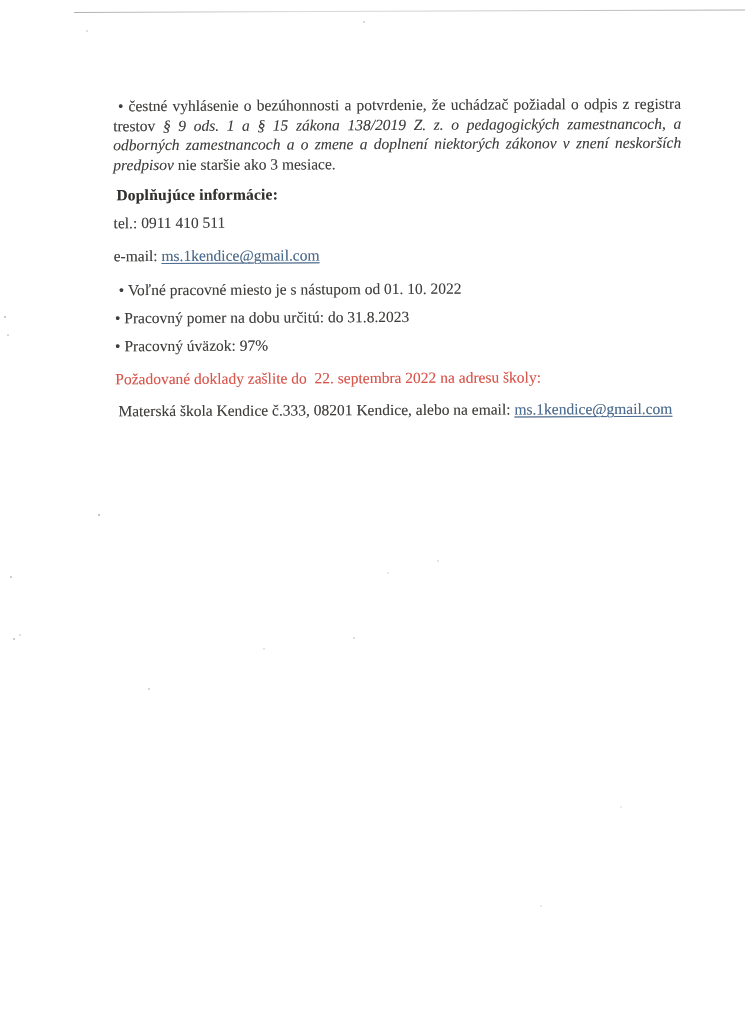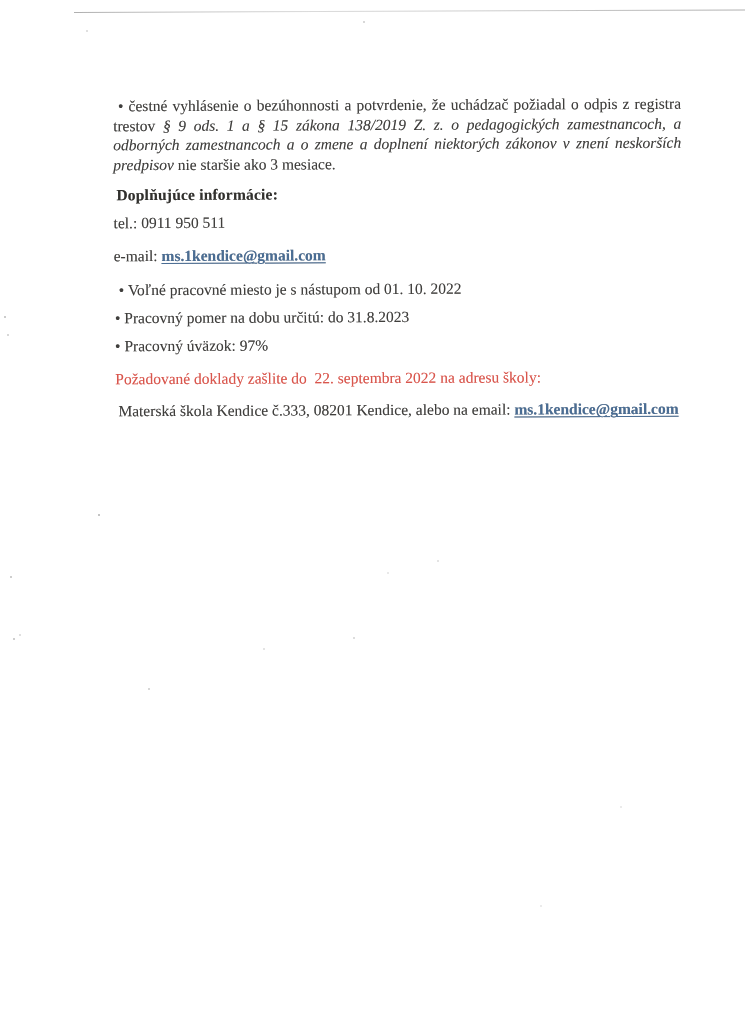--- a/index.html
+++ b/index.html
@@ -88,38 +88,37 @@
     color: #d9564d;
     text-shadow: 0 0 0.4px rgba(217,86,77,.45);
     white-space: pre-wrap; 
   }
   .link {
     color: #4a6d94;
     text-decoration: underline;
     text-decoration-thickness: 1px;
     text-underline-offset: 2px;
     cursor: pointer;
-    font-weight: bold;
   }
 </style>
 </head>
 <body>
 
 <div class="page">
 
   <div class="scan-top-line"></div>
   <div class="specks"></div>
 
   <div class="content">
 
     <p class="intro"><span>• čestné vyhlásenie o bezúhonnosti a potvrdenie, že uchádzač požiadal o odpis z registra trestov </span><span class="italic">§ 9 ods. 1 a § 15 zákona 138/2019 Z. z. o pedagogických zamestnancoch, a odborných zamestnancoch a o zmene a doplnení niektorých zákonov v znení neskorších predpisov</span><span> nie staršie ako 3 mesiace.</span></p>
 
     <p class="heading">Doplňujúce informácie:</p>
 
-    <p class="line mt8"><span>tel.: </span><span>0911 950 511</span></p>
+    <p class="line mt8"><span>tel.: </span><span>0911 410 511</span></p>
 
     <p class="line mt13"><span>e-mail: </span><a class="link">ms.1kendice@gmail.com</a></p>
 
     <p class="line mt14 ind5"><span>• </span><span>Voľné pracovné miesto je s nástupom od 01. 10. 2022</span></p>
 
     <p class="line mt8 ind1"><span>• </span><span>Pracovný pomer na dobu určitú: do 31.8.2023</span></p>
 
     <p class="line mt8 ind1"><span>• </span><span>Pracovný úväzok: 97%</span></p>
 
     <p class="line mt13 red ind1">Požadované doklady zašlite do  22. septembra 2022 na adresu školy:</p>

